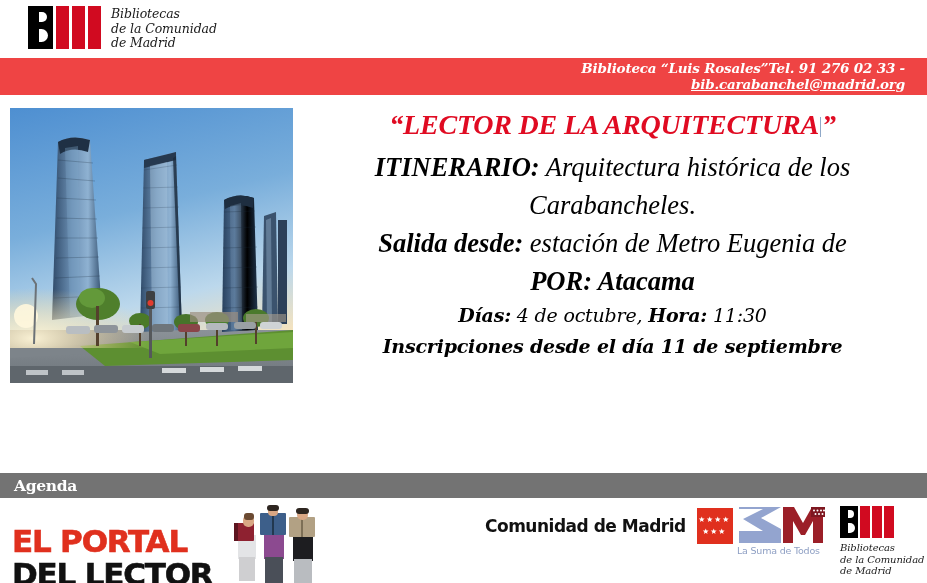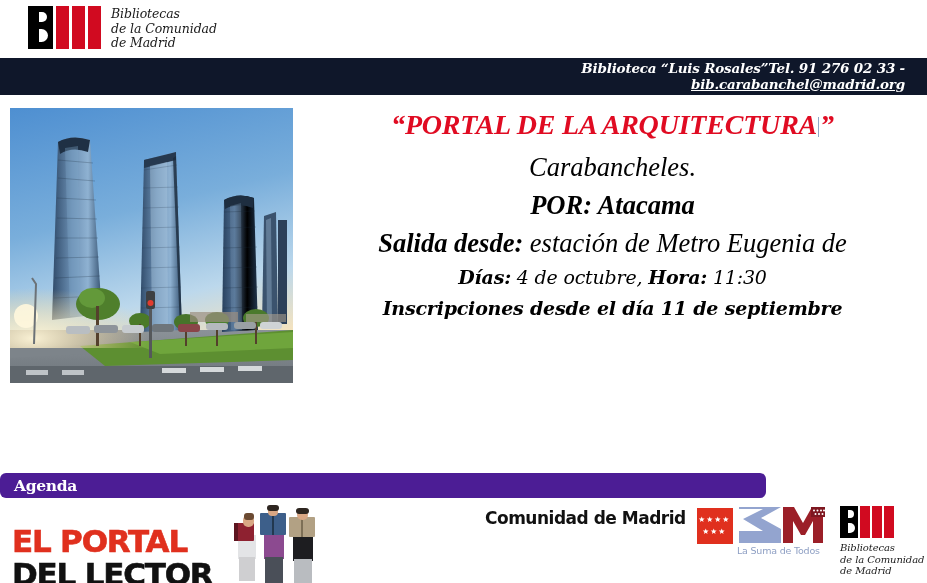--- a/index.html
+++ b/index.html
@@ -73,21 +73,21 @@
     letter-spacing: -0.1px;
   }
 
   
   #header-bar {
     position: absolute;
     left: 0;
     top: 58px;
     width: 927px;
     height: 37px;
-    background: #0f172a;
+    background: #ef4444;
   }
   #header-contact {
     position: absolute;
     right: 22px;
     top: 2px;
     text-align: right;
     color: #ffffff;
     font-family: "DejaVu Serif", serif;
     font-weight: bold;
     font-style: italic;
@@ -150,24 +150,23 @@
     line-height: 31px;
     letter-spacing: -0.2px;
   }
   .small-line .reg { font-weight: normal; }
 
   
   #footer-bar {
     position: absolute;
     left: 0;
     top: 473px;
-    width: 766px;
+    width: 927px;
     height: 25px;
-    background: #4c1d95;
-    border-radius: 6px;
+    background: #737373;
   }
   #agenda-label {
     position: absolute;
     left: 14px;
     top: 3px;
     color: #ffffff;
     font-family: "DejaVu Serif", serif;
     font-weight: bold;
     font-size: 15.5px;
     letter-spacing: -0.3px;
@@ -202,20 +201,21 @@
   }
   .portal-red { color: #e0301e; margin-top: 20px; }
   .portal-black { color: #111111; }
   #readers { position: absolute; left: 218px; top: 0px; }
 
   #cam-logo {
     position: absolute;
     left: 485px;
     top: 508px;
     display: flex;
+    align-items: center;
     gap: 11px;
   }
   #cam-text {
     font-family: "DejaVu Sans", sans-serif;
     font-weight: bold;
     font-size: 17px;
     letter-spacing: -0.5px;
     color: #111111;
   }
   #stars-box {
@@ -413,34 +413,37 @@
     </g>
 
     <rect x="180" y="204" width="48" height="10" fill="#9b8f80" opacity="0.7"></rect>
     <rect x="236" y="206" width="40" height="8" fill="#a99d8d" opacity="0.6"></rect>
   </svg>
 </div>
 
 <div id="poster-text">
 
   <div class="line" id="title-line">
-    <span>“PORTAL DE LA ARQUITECTURA</span><span class="caret"></span><span>”</span>
-  </div>
-
+    <span>“LECTOR DE LA ARQUITECTURA</span><span class="caret"></span><span>”</span>
+  </div>
+
+  <div class="line">
+    <span>ITINERARIO:</span><span class="reg"> Arquitectura histórica de los</span>
+  </div>
 
   <div class="line">
     <span class="reg">Carabancheles.</span>
   </div>
 
   <div class="line">
+    <span>Salida desde:</span><span class="reg"> estación de Metro Eugenia de</span>
+  </div>
+
+  <div class="line">
     <span>POR:</span><span>  Atacama</span>
-  </div>
-
-  <div class="line">
-    <span>Salida desde:</span><span class="reg"> estación de Metro Eugenia de</span>
   </div>
 
 
   <div class="small-line">
     <span>Días:</span><span class="reg"> 4 de octubre, </span><span>Hora:</span><span class="reg"> 11:30</span>
   </div>
 
   <div class="small-line">Inscripciones desde el día 11 de septiembre</div>
 </div>
 

